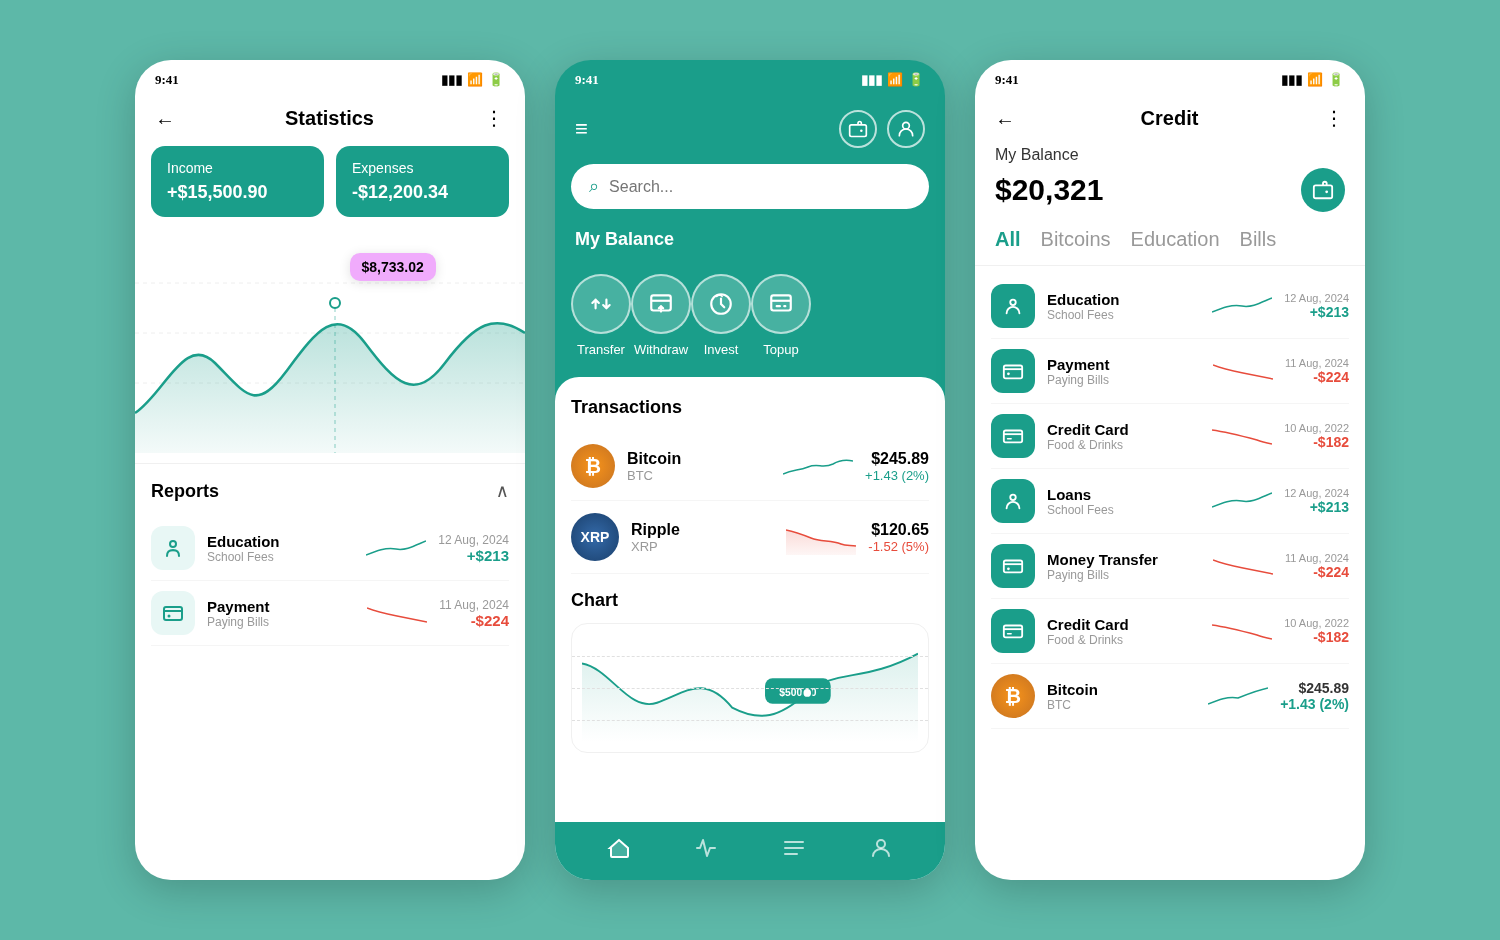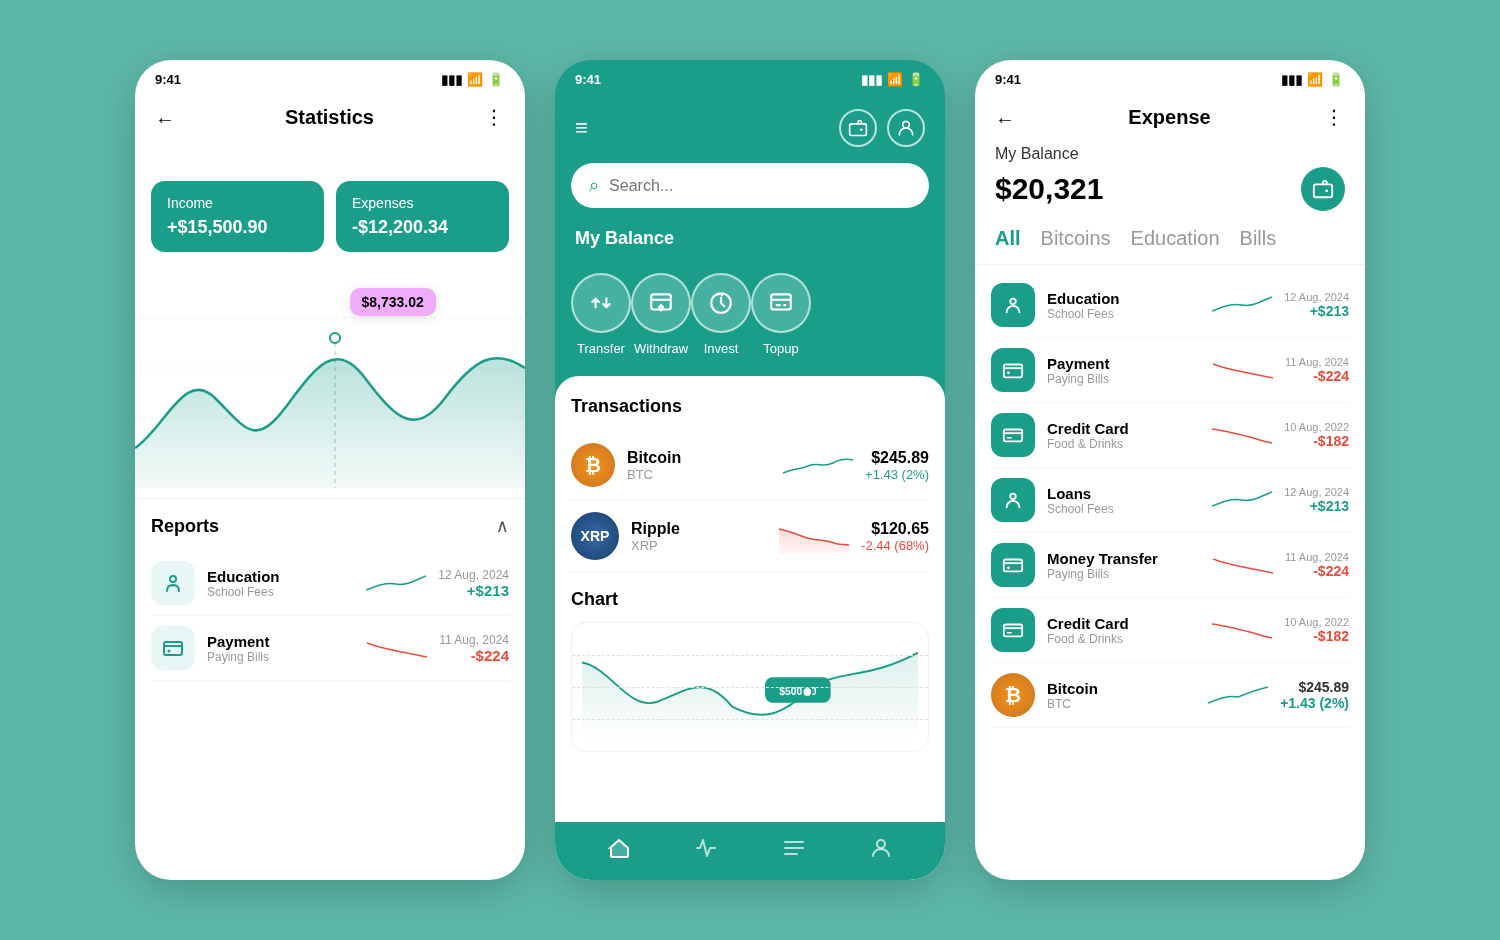--- a/index.html
+++ b/index.html
@@ -27,20 +27,21 @@
     .phone-middle { width: 390px; height: 820px; background: #1a9e8a; }
     .phone-right { width: 390px; height: 820px; }
 
     
     .status-bar {
       display: flex;
       justify-content: space-between;
       padding: 12px 20px 8px;
       font-size: 13px;
       font-weight: 600;
+      font-family: Liberation Serif, serif;
     }
     .status-bar-middle {
       padding: 12px 20px 8px;
       color: #fff;
     }
     .status-icons { display: flex; gap: 5px; align-items: center; }
 
     
     .left-header {
       display: flex;
@@ -55,21 +56,20 @@
     .stats-cards {
       display: flex;
       gap: 12px;
       padding: 0 16px 16px;
     }
     .stat-card {
       flex: 1;
       border-radius: 14px;
       padding: 14px 16px;
       color: #fff;
-      margin-top: 36px;
     }
     .stat-card.income { background: #1a9e8a; }
     .stat-card.expenses { background: #1a9e8a; }
     .stat-card-label { font-size: 14px; font-weight: 500; margin-bottom: 6px; }
     .stat-card-value { font-size: 18px; font-weight: 700; }
 
     
     .chart-area-left {
       position: relative;
       height: 220px;
@@ -561,21 +561,21 @@
             <linearGradient id="redGrad" x1="0" y1="0" x2="0" y2="1">
               <stop offset="0%" stop-color="#e74c3c" stop-opacity="0.2"></stop>
               <stop offset="100%" stop-color="#e74c3c" stop-opacity="0.05"></stop>
             </linearGradient>
           </defs>
           <path d="M0,10 C10,12 15,14 25,18 C35,22 45,20 55,24 C60,26 65,25 70,26" fill="none" stroke="#e74c3c" stroke-width="1.5"></path>
           <path d="M0,10 C10,12 15,14 25,18 C35,22 45,20 55,24 C60,26 65,25 70,26 L70,35 L0,35 Z" fill="url(#redGrad)"></path>
         </svg>
         <div class="tx-right">
           <div class="tx-amount">$120.65</div>
-          <div class="tx-change-neg">-2.44 (68%)</div>
+          <div class="tx-change-neg">-1.52 (5%)</div>
         </div>
       </div>
 
       <div class="chart-section">
         <div class="chart-section-title">Chart</div>
         <div class="chart-container-mid">
           <div class="chart-grid-line" style="top: 25%;"></div>
           <div class="chart-grid-line" style="top: 50%;"></div>
           <div class="chart-grid-line" style="top: 75%;"></div>
           <svg width="100%" height="100%" viewBox="0 0 358 110" preserveAspectRatio="none">
@@ -629,21 +629,21 @@
     <span>9:41</span>
     <div class="status-icons">
       <span>▮▮▮</span>
       <span>📶</span>
       <span>🔋</span>
     </div>
   </div>
 
   <div class="right-header">
     <span class="back-arrow">←</span>
-    <span class="header-title">Expense</span>
+    <span class="header-title">Credit</span>
     <span class="more-dots">⋮</span>
   </div>
 
   <div class="expense-balance-section">
     <div class="expense-balance-label">My Balance</div>
     <div class="expense-balance-row">
       <span class="expense-balance-amount">$20,321</span>
       <div class="wallet-icon-circle">
         <svg width="22" height="22" viewBox="0 0 24 24" fill="none">
           <rect x="2" y="7" width="20" height="14" rx="2" stroke="white" stroke-width="2"></rect>

